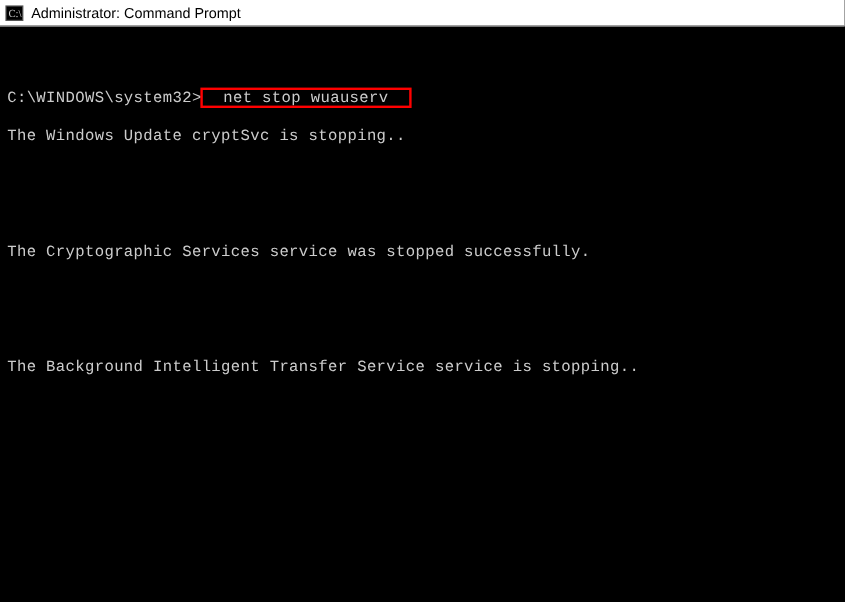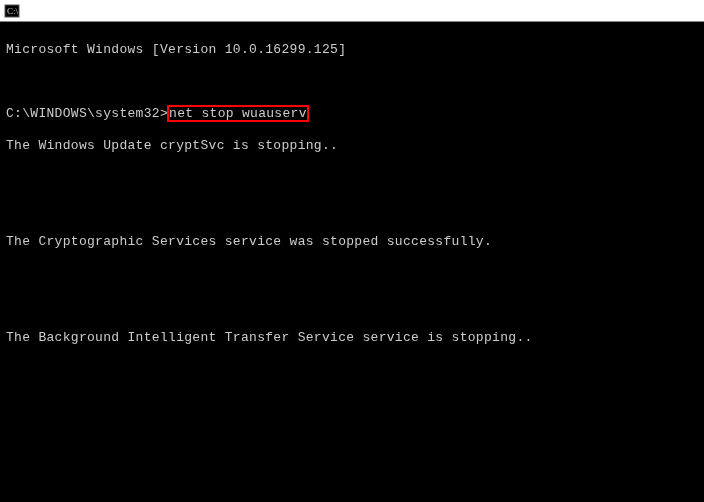--- a/index.html
+++ b/index.html
@@ -41,38 +41,38 @@
       white-space: pre;
       letter-spacing: 0.3px;
     }
     .line {
       display: block;
       min-height: 16px;
     }
     .highlight {
       outline: 2px solid #ff0000;
       outline-offset: -1px;
-      padding: 0 1px;
+      padding: 0 18px;
     }
     .prompt-part { }
   </style>
 </head>
 <body>
 
 <div class="titlebar">
   <span class="titlebar-icon">
     <svg width="16" height="16" viewBox="0 0 16 16">
       <rect x="1" y="2" width="14" height="12" fill="#000" stroke="#555" stroke-width="1"></rect>
       <text x="3" y="11" font-size="9" fill="#ccc" font-family="Consolas">C:\</text>
     </svg>
   </span>
+  <span>Administrator: Command Prompt</span>
 </div>
 
 <div class="terminal">
-<span class="line">Microsoft Windows [Version 10.0.16299.125]</span>
 <span class="line"> </span>
 <span class="line"><span class="prompt-part">C:\WINDOWS\system32&gt;</span><span class="highlight">net stop wuauserv</span></span>
 <span class="line">The Windows Update cryptSvc is stopping..</span>
 <span class="line"> </span>
 <span class="line"> </span>
 <span class="line">The Cryptographic Services service was stopped successfully.</span>
 <span class="line"> </span>
 <span class="line"> </span>
 <span class="line">The Background Intelligent Transfer Service service is stopping..</span>
 

